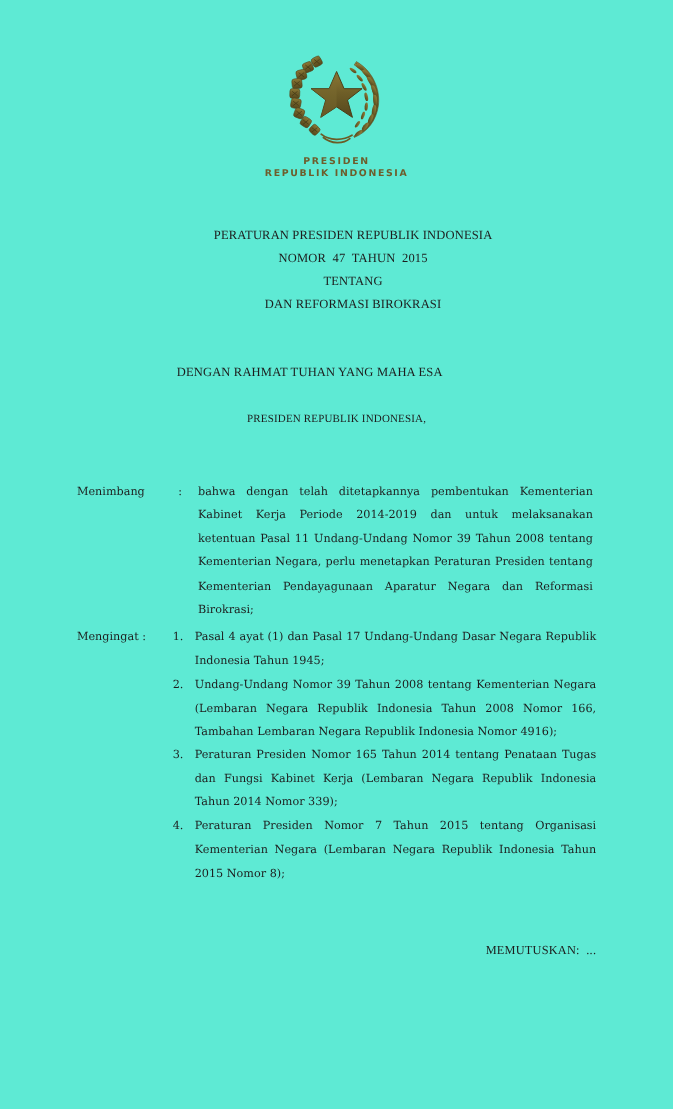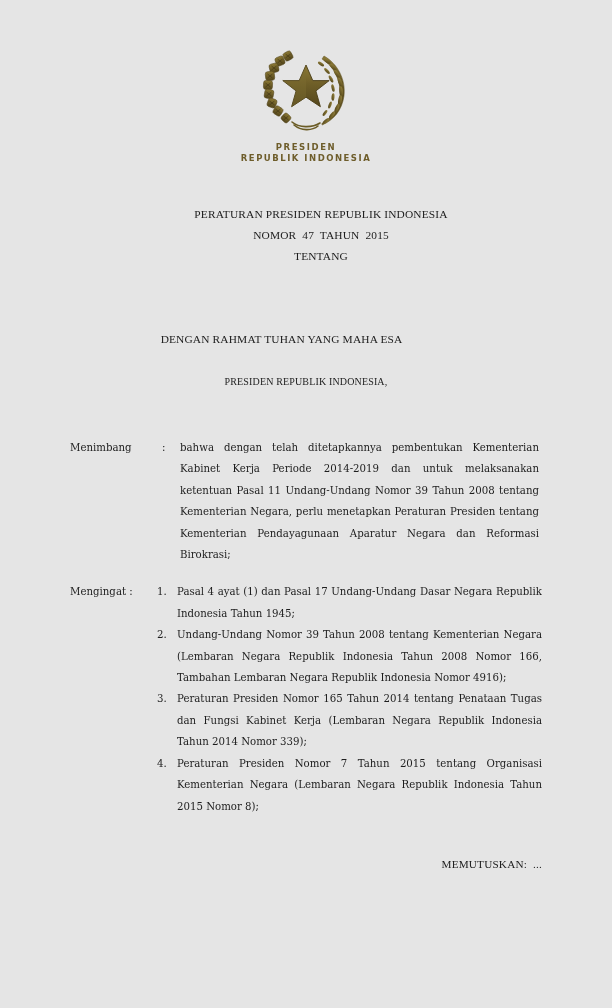--- a/index.html
+++ b/index.html
@@ -15,21 +15,21 @@
     font-family: "Liberation Serif", "DejaVu Serif", serif;
     color: #1a1a1a;
     -webkit-font-smoothing: antialiased;
   }
 
   .page {
     position: absolute;
     inset: 0;
     width: 612px;
     height: 1008px;
-    background: #e5e5e5;
+    background: #5eead4;
   }
 
   
   .emblem-block {
     position: absolute;
     top: 44px;
     left: 0;
     width: 612px;
     text-align: center;
   }
@@ -100,21 +100,21 @@
     width: 472px;
     font-family: "DejaVu Serif", "Liberation Serif", serif;
     font-size: 10.2px;
     color: #1d1d1d;
   }
 
   .clause {
     position: relative;
     display: block;
   }
-  .clause + .clause { margin-top: 16px; }
+  .clause + .clause { margin-top: 4px; }
 
   .clause-label {
     position: absolute;
     left: 0;
     top: 0;
     width: 92px;
     white-space: pre;
     font-size: 10.2px;
     line-height: 21.4px;
   }
@@ -309,20 +309,21 @@
     <div class="emblem-caption">
       <div>PRESIDEN</div>
       <div class="l2">REPUBLIK  INDONESIA</div>
     </div>
   </div>
 
   <div class="title-block">
     <span class="tline">PERATURAN PRESIDEN REPUBLIK INDONESIA</span>
     <span class="tline">NOMOR  47  TAHUN  2015</span>
     <span class="tline">TENTANG</span>
+    <span class="tline">DAN REFORMASI BIROKRASI</span>
   </div>
 
   <div class="rahmat-block">DENGAN RAHMAT TUHAN YANG MAHA ESA</div>
   <div class="presiden-block">PRESIDEN REPUBLIK INDONESIA,</div>
 
   <div class="body-area">
 
     <div class="clause">
       <span class="clause-label">Menimbang</span>
       <span class="clause-colon">:</span>

